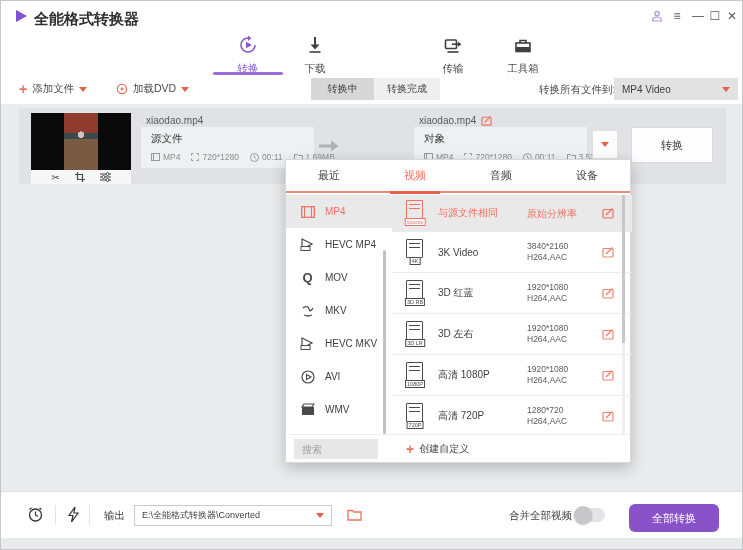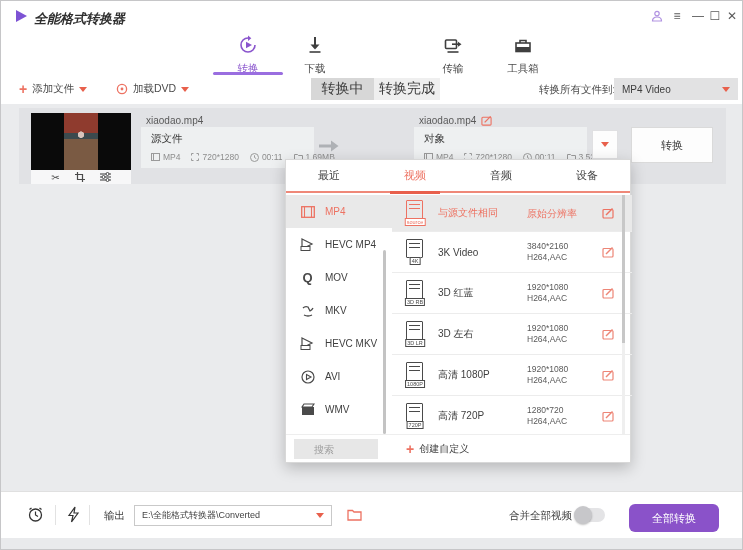--- a/index.html
+++ b/index.html
@@ -3,36 +3,36 @@
 <meta charset="utf-8">
 <style>
   * { margin:0; padding:0; box-sizing:border-box; }
   html,body { width:743px; height:550px; font-family:"Liberation Sans","DejaVu Sans",sans-serif; }
   .window { position:relative; width:743px; height:550px; background:#fff; border:1px solid #c6c6c8; overflow:hidden; }
   .abs { position:absolute; }
 
   
   .titlebar { left:0; top:0; width:100%; height:30px; background:#fff; }
   .logo-tri { left:15px; top:9px; width:0; height:0; border-left:11px solid #7d53d4; border-top:6px solid transparent; border-bottom:6px solid transparent; }
-  .app-title { left:33px; top:9px; font-size:13px; font-weight:bold; color:#2f2f2f;font-style:italic; }
+  .app-title { left:33px; top:9px; font-size:15px; font-weight:bold; color:#2f2f2f; }
   .winctl { top:7px; height:16px; display:flex; align-items:center; justify-content:center; width:16px; font-size:12px; color:#5a5a5a; cursor:default; }
   .winctl.user { color:#b193e2; }
 
   
   .nav-tab { top:34px; width:64px; height:40px; display:flex; flex-direction:column; align-items:center; gap:3px; }
   .nav-tab .lbl { font-size:10.5px; color:#4a4a4a; }
   .nav-tab.active .lbl { color:#8a55cd; }
   .nav-underline { top:71px; height:3px; width:70px; background:#9a6ee0; border-radius:2px; }
 
   
   .toolbar { left:0; top:75px; width:100%; height:28px; background:#fff; }
   .tb-btn { display:flex; align-items:center; gap:5px; font-size:10.5px; color:#4a4a4a; height:22px; top:2px; }
   .plus { color:#ed7262; font-size:14px; font-weight:bold; line-height:12px; }
   .caret { width:0; height:0; border-left:4px solid transparent; border-right:4px solid transparent; border-top:5px solid #e8604c; }
-  .seg { top:2px; height:22px; display:flex; align-items:center; justify-content:center; font-size:14px; color:#3d3d3d; }
+  .seg { top:2px; height:22px; display:flex; align-items:center; justify-content:center; font-size:10px; color:#3d3d3d; }
   .seg.on  { background:#d7d7d7; }
   .seg.off { background:#efefef; }
   .convto-lbl { top:7px; font-size:10.5px; color:#4a4a4a; }
   .convto-box { top:2px; width:124px; height:22px; background:#e2e2e3; display:flex; align-items:center; justify-content:space-between; padding:0 8px; font-size:10px; color:#3d3d3d; }
 
   
   .content { left:0; top:103px; width:100%; height:387px; background:#eaebed; }
 
   .filerow { left:18px; top:4px; width:707px; height:76px; background:#e1e2e5; }
   .thumb { left:12px; top:5px; width:100px; height:57px; background:#0a0a0a; overflow:hidden; }
@@ -74,21 +74,21 @@
   .p-doc::after  { content:""; position:absolute; left:2px; right:2px; top:7px; height:1.2px; background:currentColor; }
   .p-badge { position:absolute; left:50%; bottom:0; transform:translateX(-50%); font-size:5.5px; line-height:6px; padding:0 1px; background:#fff; border:1px solid currentColor; white-space:nowrap; }
   .p-name { position:absolute; left:46px; font-size:10px; color:#3f3f3f; white-space:nowrap; }
   .prow.sel .p-name { color:#ed7262; }
   .p-det { position:absolute; left:135px; font-size:8.5px; color:#5a5a5a; line-height:11px; }
   .prow.sel .p-det { color:#ed7262; font-size:10px; }
   .p-edit { position:absolute; right:18px; top:50%; transform:translateY(-50%); }
   .rscroll-track { right:5px; top:35px; width:3px; height:239px; background:#efefef; }
   .rscroll-thumb { right:5px; top:35px; width:3px; height:148px; background:#c7c7c7; }
   .panel-bottom { left:0; top:274px; width:100%; height:29px; display:flex; align-items:center; border-top:1px solid #eee; }
-  .search-in { margin-left:8px; width:84px; height:20px; background:#e7e7e7; border:none; outline:none; font-size:10px; padding:0 20px; color:#3f3f3f; font-family:inherit; }
+  .search-in { margin-left:8px; width:84px; height:20px; background:#e7e7e7; border:none; outline:none; font-size:10px; padding:0 8px; color:#3f3f3f; font-family:inherit; }
   .search-in::placeholder { color:#9c9c9c; }
   .create-custom { margin-left:28px; display:flex; align-items:center; gap:5px; font-size:10px; color:#3f3f3f; }
 
   
   .bottombar { left:0; top:490px; width:100%; height:47px; background:#fff; border-top:1px solid #e0e0e0; }
   .bb-ic { top:14px; color:#333; }
   .bb-div { top:13px; width:1px; height:20px; background:#e2e2e2; }
   .out-lbl { top:17px; font-size:10.5px; color:#3f3f3f; }
   .out-box { left:133px; top:13px; width:198px; height:21px; border:1px solid #c9c9c9; background:#fff; display:flex; align-items:center; justify-content:space-between; padding:0 7px; font-size:9px; color:#444; }
   .merge-lbl { left:508px; top:17px; font-size:10.5px; color:#3f3f3f; }

